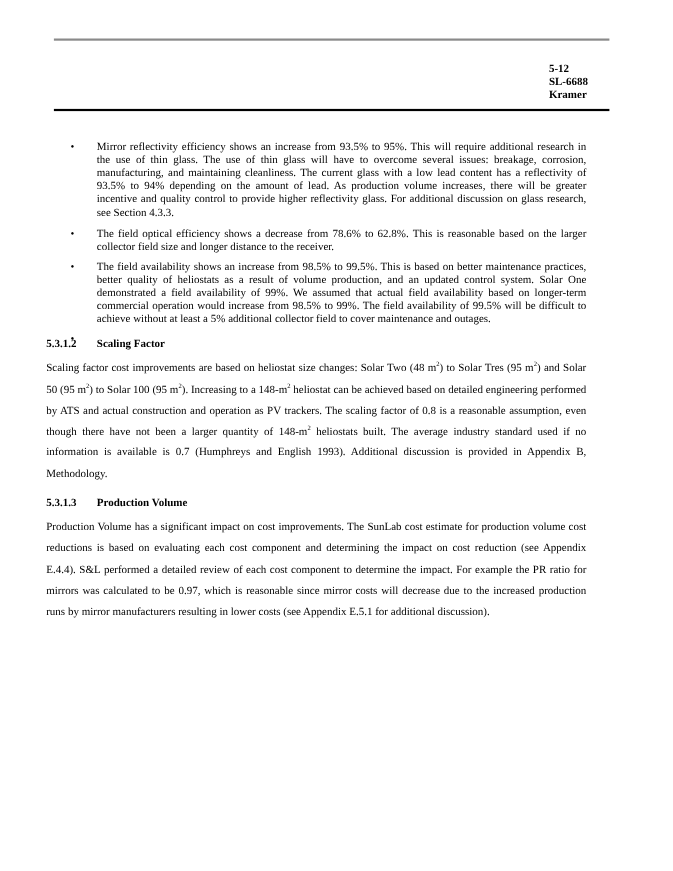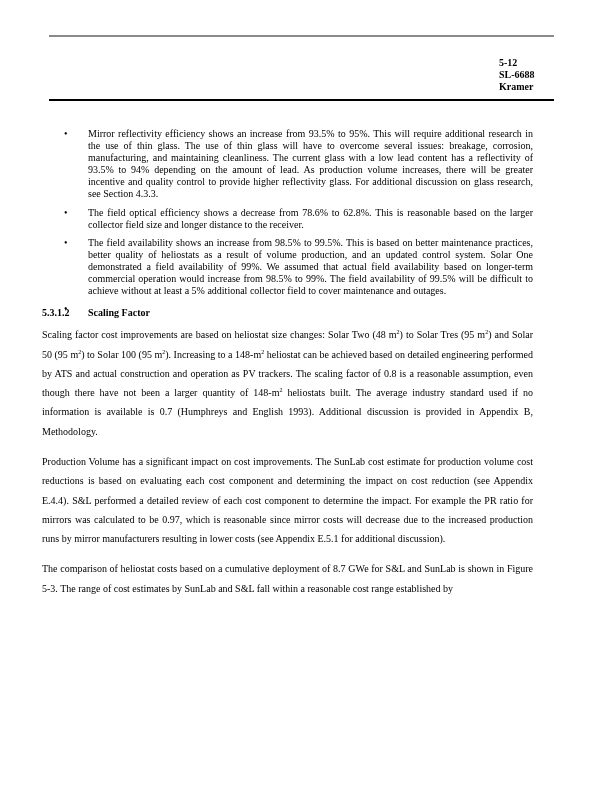--- a/index.html
+++ b/index.html
@@ -60,16 +60,18 @@
   </ul>
 
   <div style="margin-left:-11px;">
     <h4>
       <span class="num">5.3.1.2</span><span>Scaling Factor</span>
     </h4>
     <p class="body"><span>Scaling factor cost improvements are based on heliostat size changes: Solar Two (48 m</span><sup>2</sup><span>) to Solar Tres (95 m</span><sup>2</sup><span>) and Solar 50 (95 m</span><sup>2</sup><span>) to Solar 100 (95 m</span><sup>2</sup><span>). Increasing to a 148-m</span><sup>2</sup><span> heliostat can be achieved based on detailed engineering performed by ATS and actual construction and operation as PV trackers. The scaling factor of 0.8 is a reasonable assumption, even though there have not been a larger quantity of 148-m</span><sup>2</sup><span> heliostats built. The average industry standard used if no information is available is 0.7 (Humphreys and English 1993). Additional discussion is provided in Appendix B, Methodology.</span></p>
   </div>
 
   <div style="margin-left:-11px;">
+    <h4>
+      <span class="num">5.3.1.3</span><span>Production Volume</span>
+    </h4>
     <p class="body">Production Volume has a significant impact on cost improvements. The SunLab cost estimate for production volume cost reductions is based on evaluating each cost component and determining the impact on cost reduction (see Appendix E.4.4). S&amp;L performed a detailed review of each cost component to determine the impact. For example the PR ratio for mirrors was calculated to be 0.97, which is reasonable since mirror costs will decrease due to the increased production runs by mirror manufacturers resulting in lower costs (see Appendix E.5.1 for additional discussion).</p>
-    <p class="body">The comparison of heliostat costs based on a cumulative deployment of 8.7 GWe for S&amp;L and SunLab is shown in Figure 5-3. The range of cost estimates by SunLab and S&amp;L fall within a reasonable cost range established by</p>
   </div>
 </div>
 
 </body></html>

